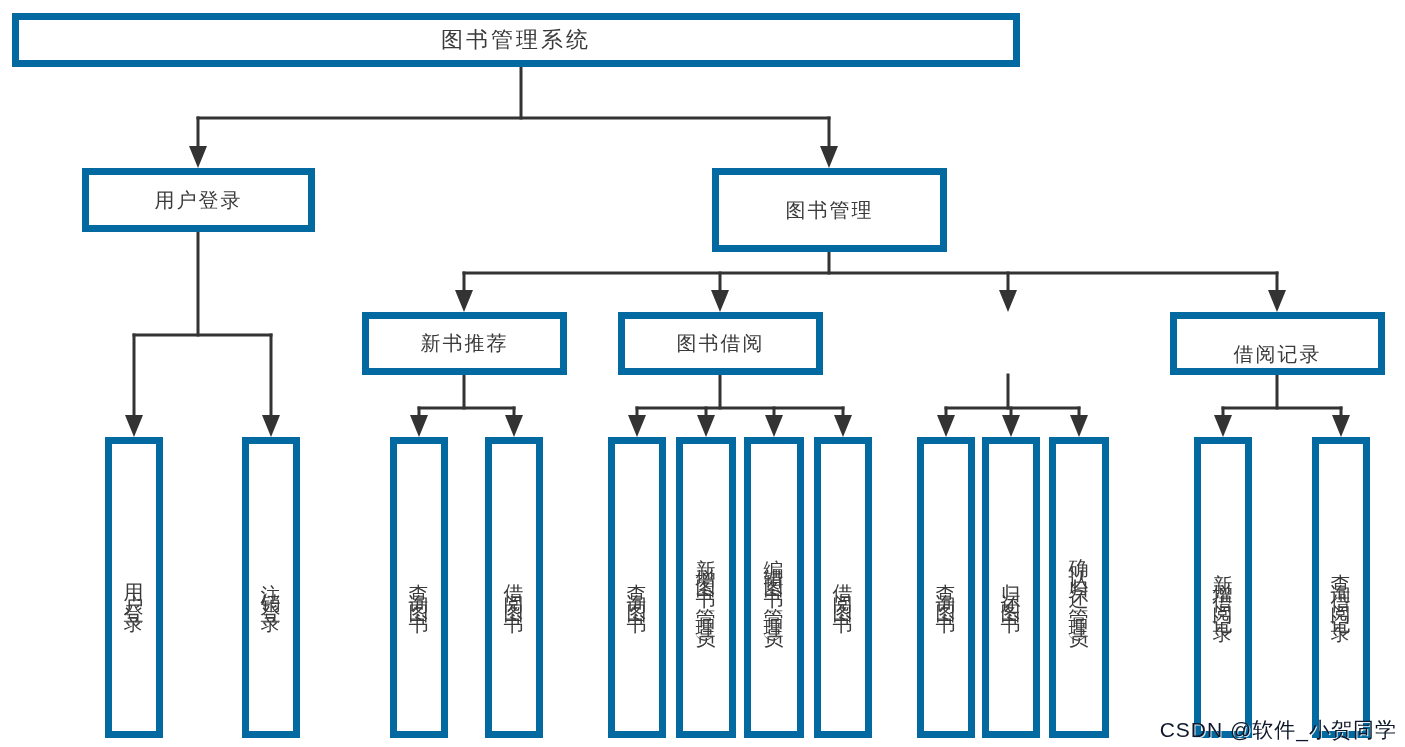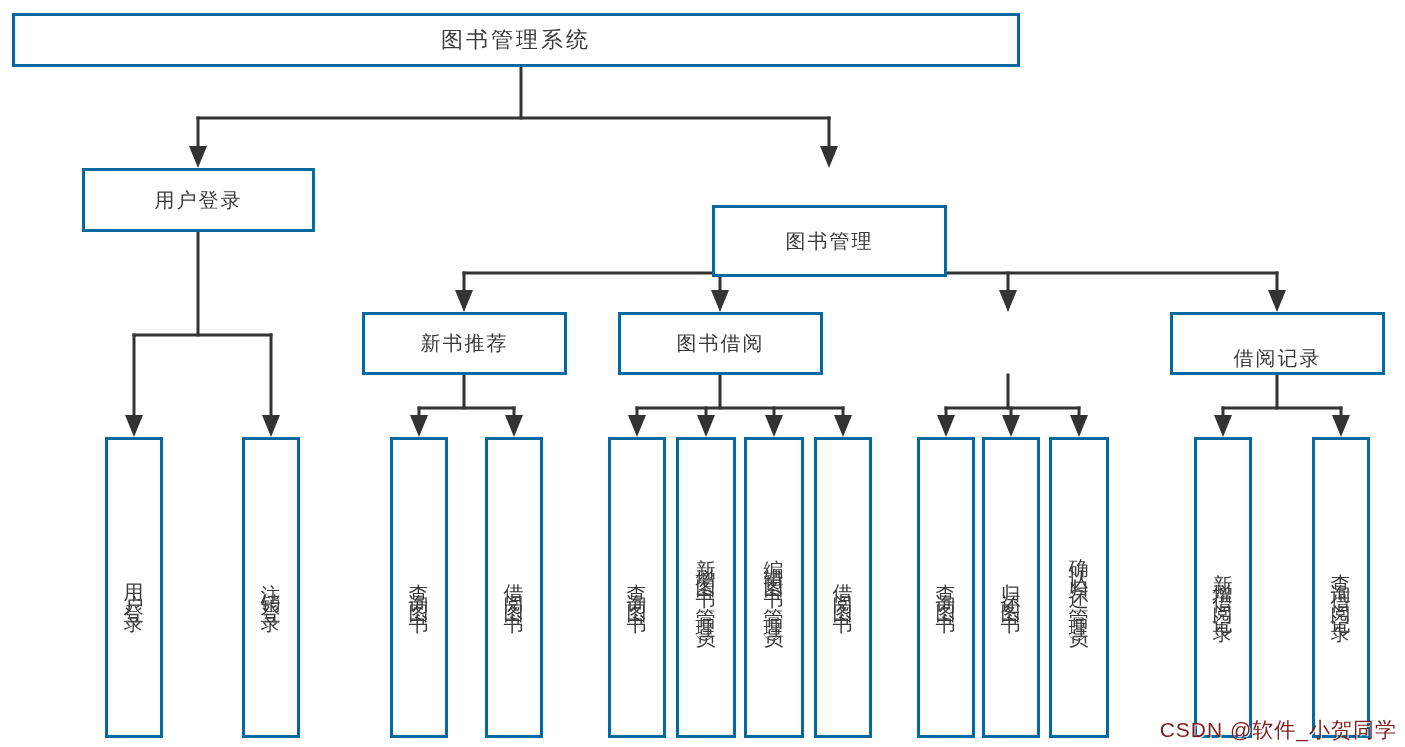--- a/index.html
+++ b/index.html
@@ -2,46 +2,46 @@
 <html><head>
 <meta charset="utf-8">
 <style>
   html,body{margin:0;padding:0;background:#ffffff;}
   .stage{
     position:relative;width:1405px;height:747px;background:#ffffff;
     overflow:hidden;font-family:"Liberation Sans",sans-serif;
   }
   svg.wires{position:absolute;left:0;top:0;width:1405px;height:747px;}
   .box{
-    position:absolute;background:#ffffff;border:3px solid #0369a1;
+    position:absolute;background:#ffffff;border:7px solid #0369a1;
     box-sizing:border-box;display:flex;align-items:center;justify-content:center;
     color:#3a3a3a;
   }
   .box .lbl{font-size:20px;letter-spacing:2px;white-space:nowrap;}
   .p-root .lbl{font-size:22px;letter-spacing:3px;}
   .leaf{top:437px;height:301px;width:58px;}
   .leaf .lbl{
     writing-mode:vertical-rl;text-orientation:mixed;
     font-size:20px;letter-spacing:10px;line-height:1;white-space:nowrap;
   }
   
   .p-root   {left:12px;  top:13px;  width:1008px;height:54px;}
   .p-login  {left:82px;  top:168px; width:233px; height:64px;}
-  .p-mgmt   {left:712px; top:168px; width:235px; height:72px;margin-top:37px;}
+  .p-mgmt   {left:712px; top:168px; width:235px; height:84px;}
   .p-newbook{left:362px; top:312px; width:205px; height:63px;align-items:center;}
   .p-borrow {left:618px; top:312px; width:205px; height:63px;align-items:center;}
   .p-current{left:902px; top:312px; width:213px; height:63px;}
   .p-records{left:1170px;top:312px; width:215px; height:63px;align-items:flex-end;}
   .p-a1{left:105px;} .p-a2{left:242px;}
   .p-b1{left:390px;} .p-b2{left:485px;}
   .p-c1{left:608px;} .p-c2{left:676px;width:60px;} .p-c3{left:744px;width:60px;} .p-c4{left:814px;}
   .p-d1{left:917px;} .p-d2{left:982px;} .p-d3{left:1049px;width:60px;}
   .p-e1{left:1194px;} .p-e2{left:1312px;}
   .watermark{
-    position:absolute;right:8px;bottom:3px;font-size:21px;color:#7f1d1d;
+    position:absolute;right:8px;bottom:3px;font-size:21px;color:#0f172a;
     letter-spacing:1px;white-space:nowrap;z-index:5;
     text-shadow:1px 1px 0 rgba(255,255,255,0.85);
   }
 </style>
 </head>
 <body>
 
 <div class="stage">
 
   <svg class="wires" viewBox="0 0 1405 747">

